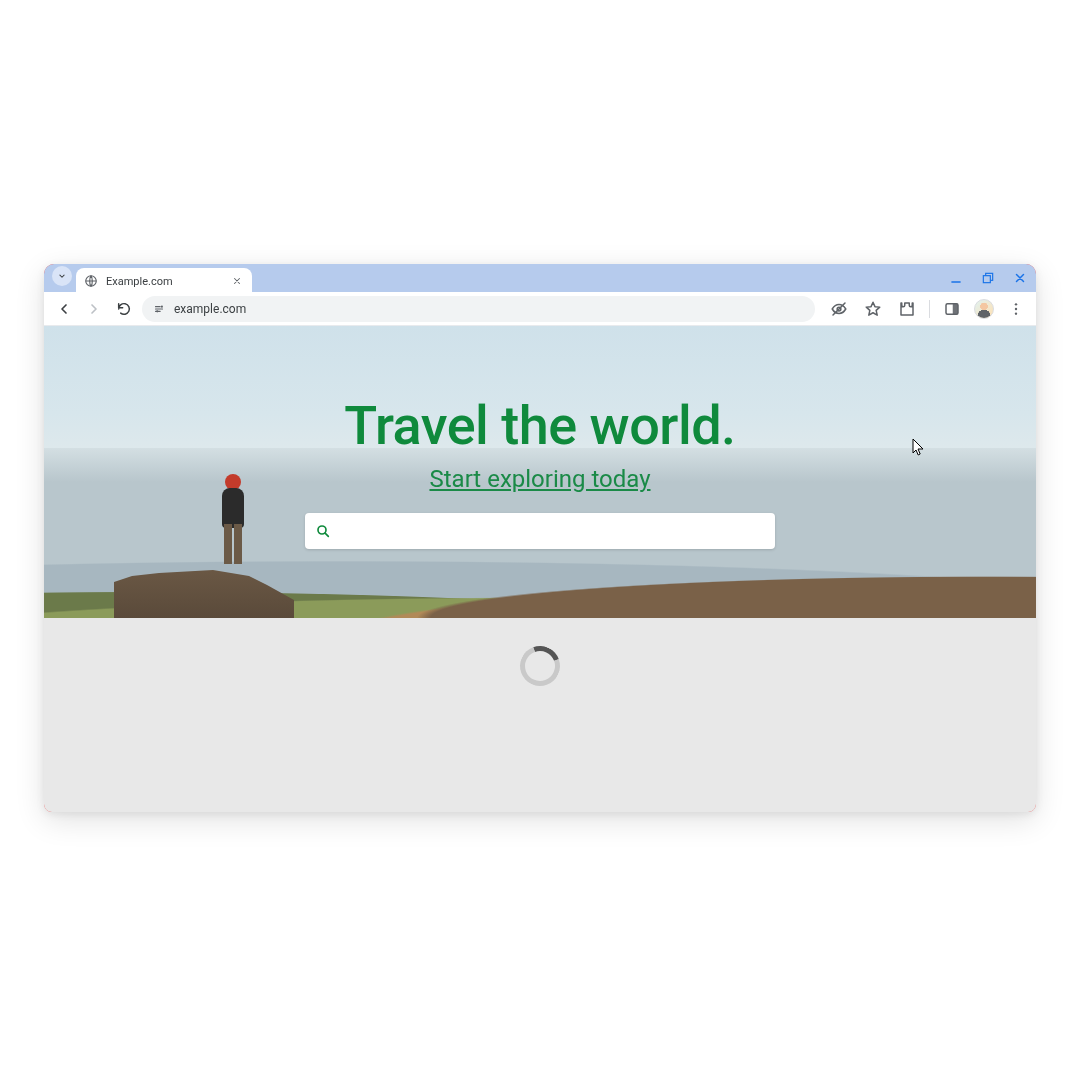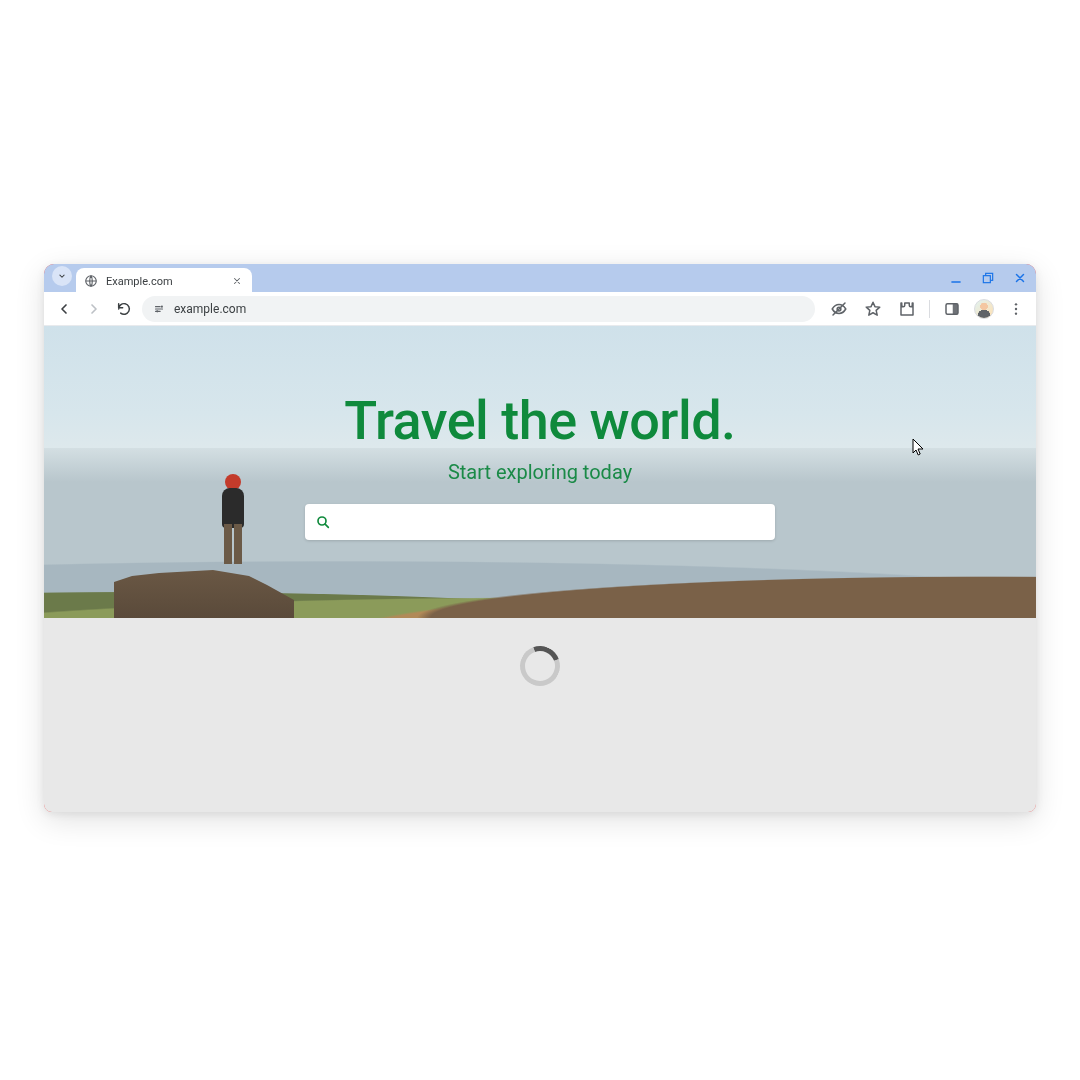--- a/index.html
+++ b/index.html
@@ -69,23 +69,23 @@
     position:absolute; left:70px; bottom:0; width:180px; height:60px;
     background: linear-gradient(0deg,#5a4a3a,#6e5b47);
     clip-path: polygon(0% 100%, 0% 40%, 10% 30%, 25% 25%, 55% 20%, 75% 30%, 85% 45%, 100% 70%, 100% 100%);
   }
   .hero .person {
     position:absolute; left:172px; bottom:52px; width:34px; height:92px;
   }
   .hero .person .head { position:absolute; top:0; left:9px; width:16px; height:16px; border-radius:50%; background:#c33b2b; }
   .hero .person .body { position:absolute; top:14px; left:6px; width:22px; height:40px; background:#2b2b2b; border-radius:8px 8px 4px 4px; }
   .hero .person .legs { position:absolute; top:50px; left:8px; width:18px; height:40px; background:linear-gradient(90deg,#6b5a47 0 45%, transparent 45% 55%, #6b5a47 55%); }
-  .hero-inner { position: relative; z-index: 2; text-align: center; padding-top: 48px; margin-top: 15px; }
+  .hero-inner { position: relative; z-index: 2; text-align: center; padding-top: 68px; }
   .hero-title { font-size: 54px; font-weight: 500; color: #0f8a3c; letter-spacing: -0.5px; }
-  .hero-subtitle { margin-top: 8px; font-size: 20px; color: #1a8a47; }
+  .hero-subtitle { margin-top: 8px; font-size: 24px; color: #1a8a47; text-decoration: underline; }
   .searchbar {
     margin: 20px auto 0; width: 470px; height: 36px; background: #fff;
     border-radius: 4px; box-shadow: 0 1px 3px rgba(0,0,0,0.15);
     display: flex; align-items: center; padding: 0 10px; gap: 10px;
   }
   .searchbar input { flex:1; border:none; outline:none; font-size:14px; height:100%; font-family:inherit; }
   .below { height: calc(100% - 292px); background: #e8e8e8; display:flex; align-items:flex-start; justify-content:center; padding-top:28px; }
   .spinner {
     width: 40px; height: 40px; border-radius: 50%;
     border: 5px solid #c9c9c9; border-top-color: #555;

